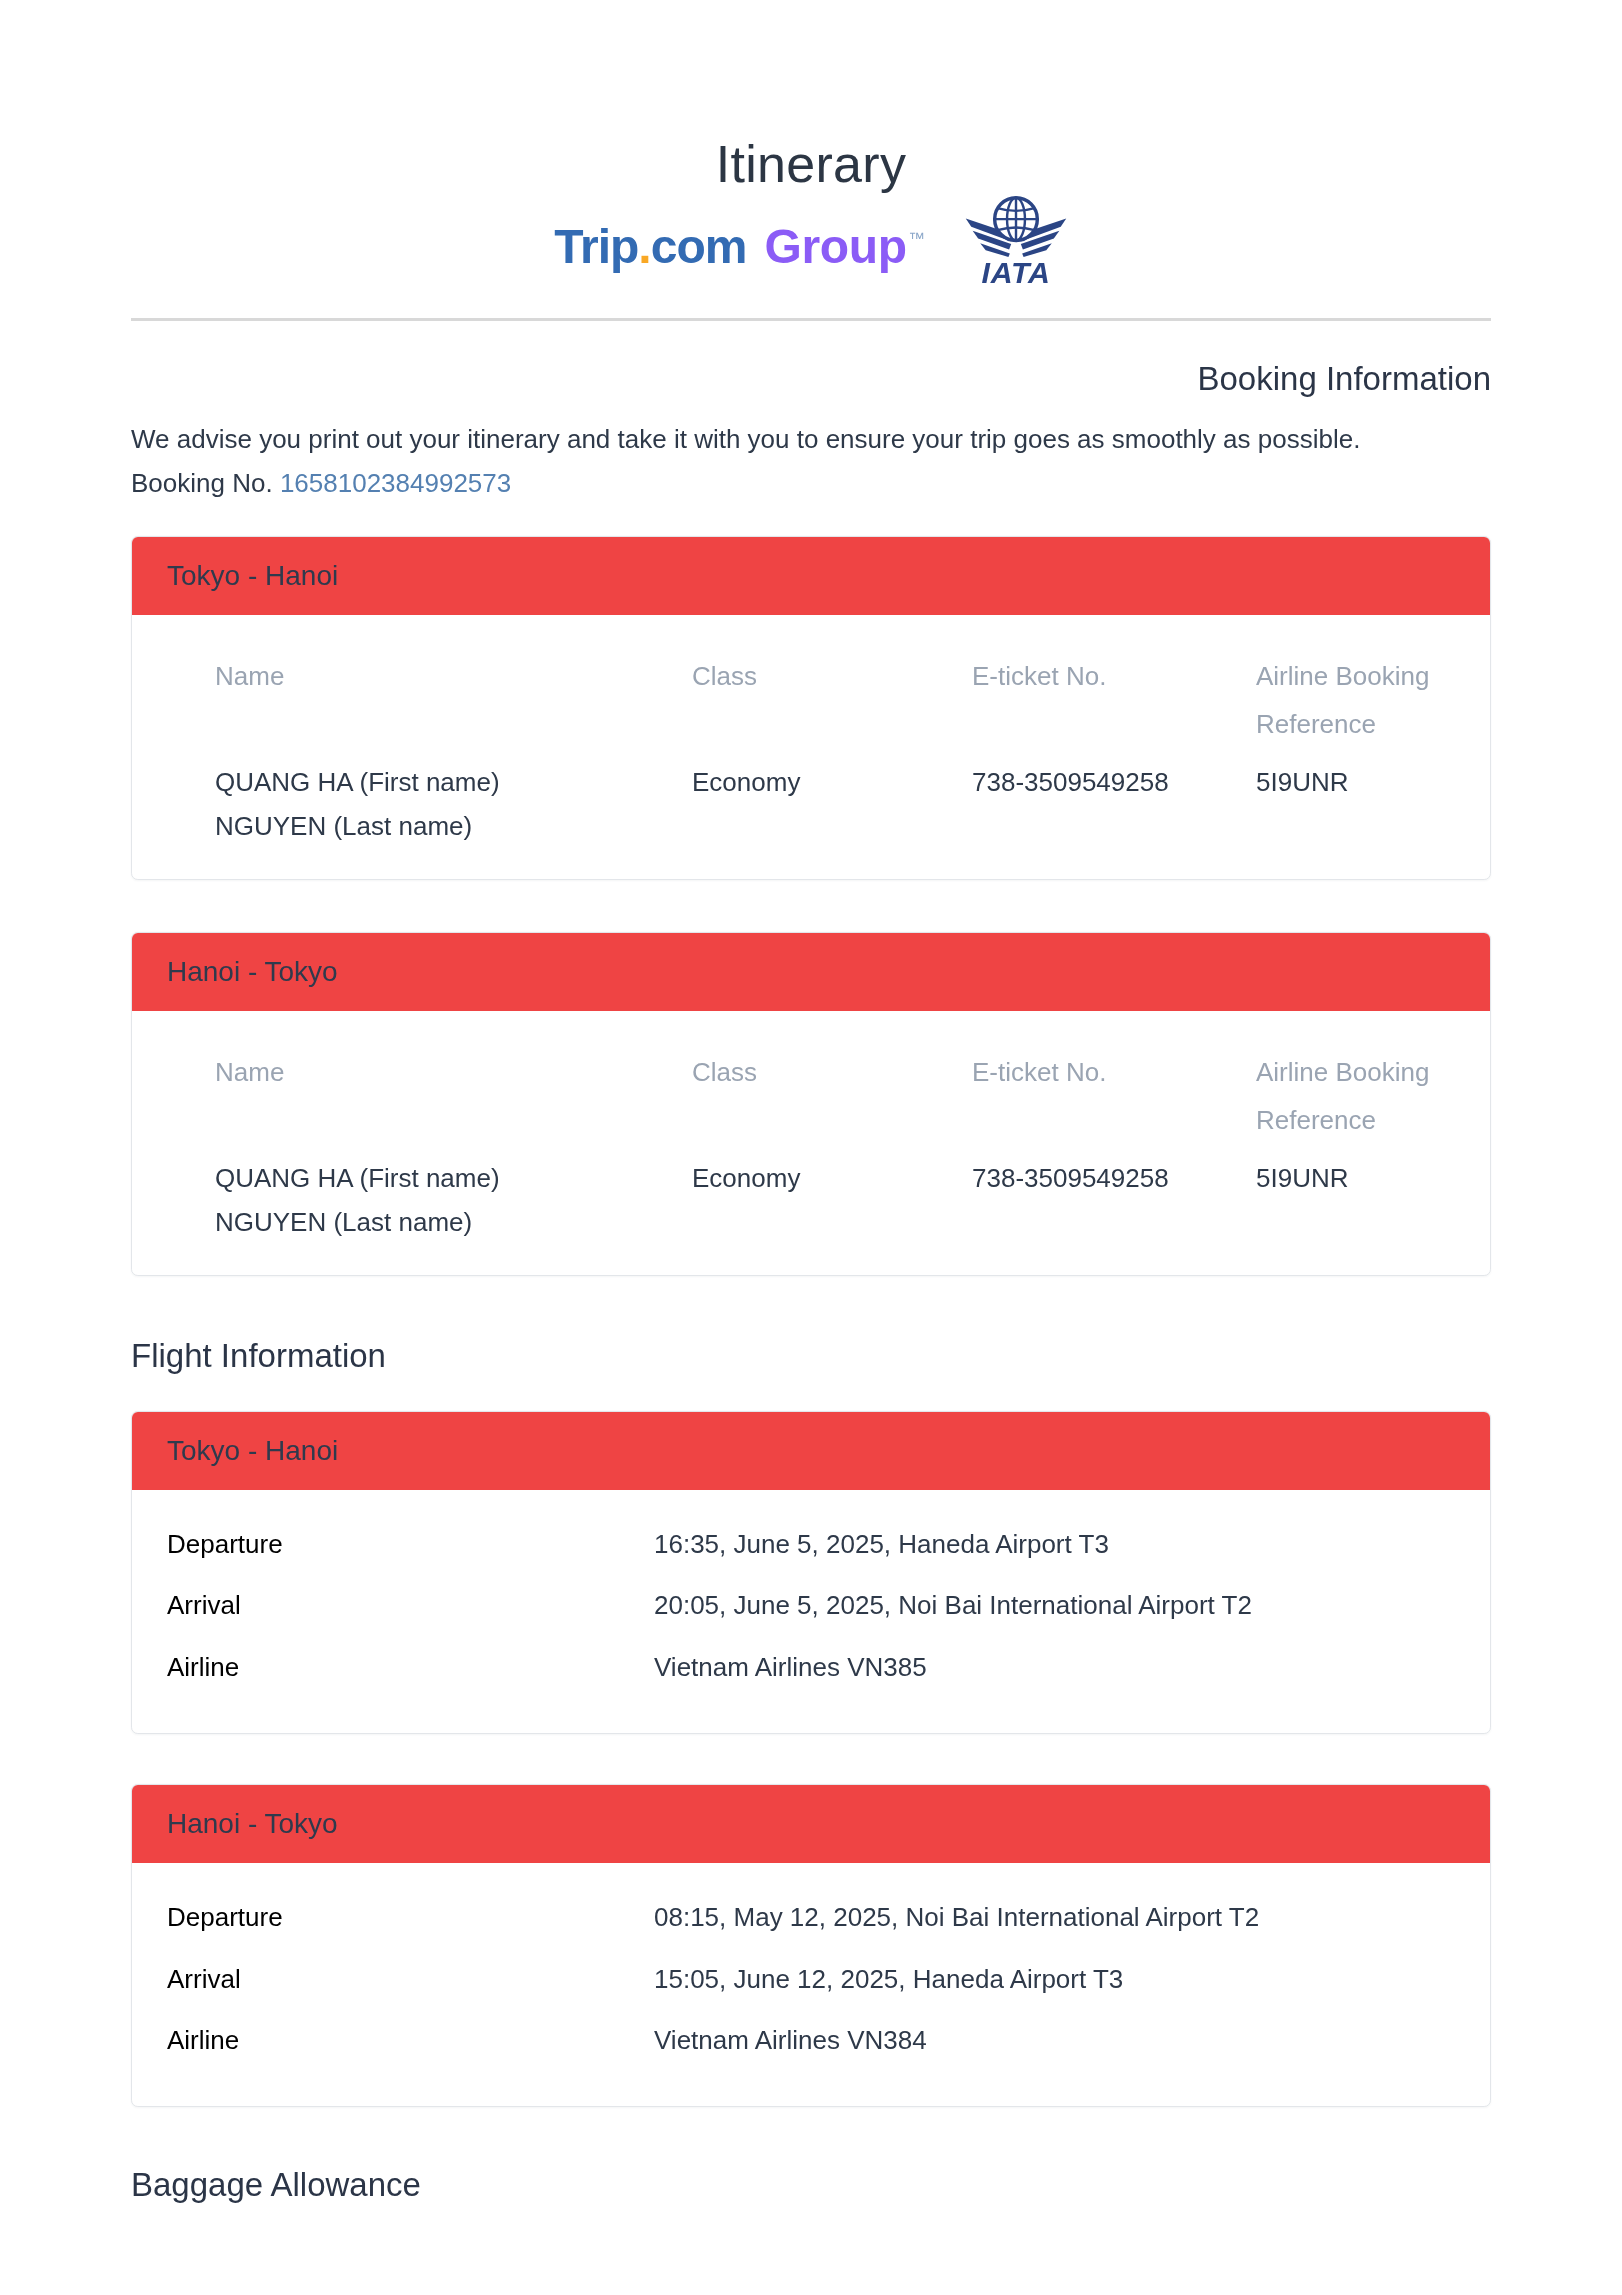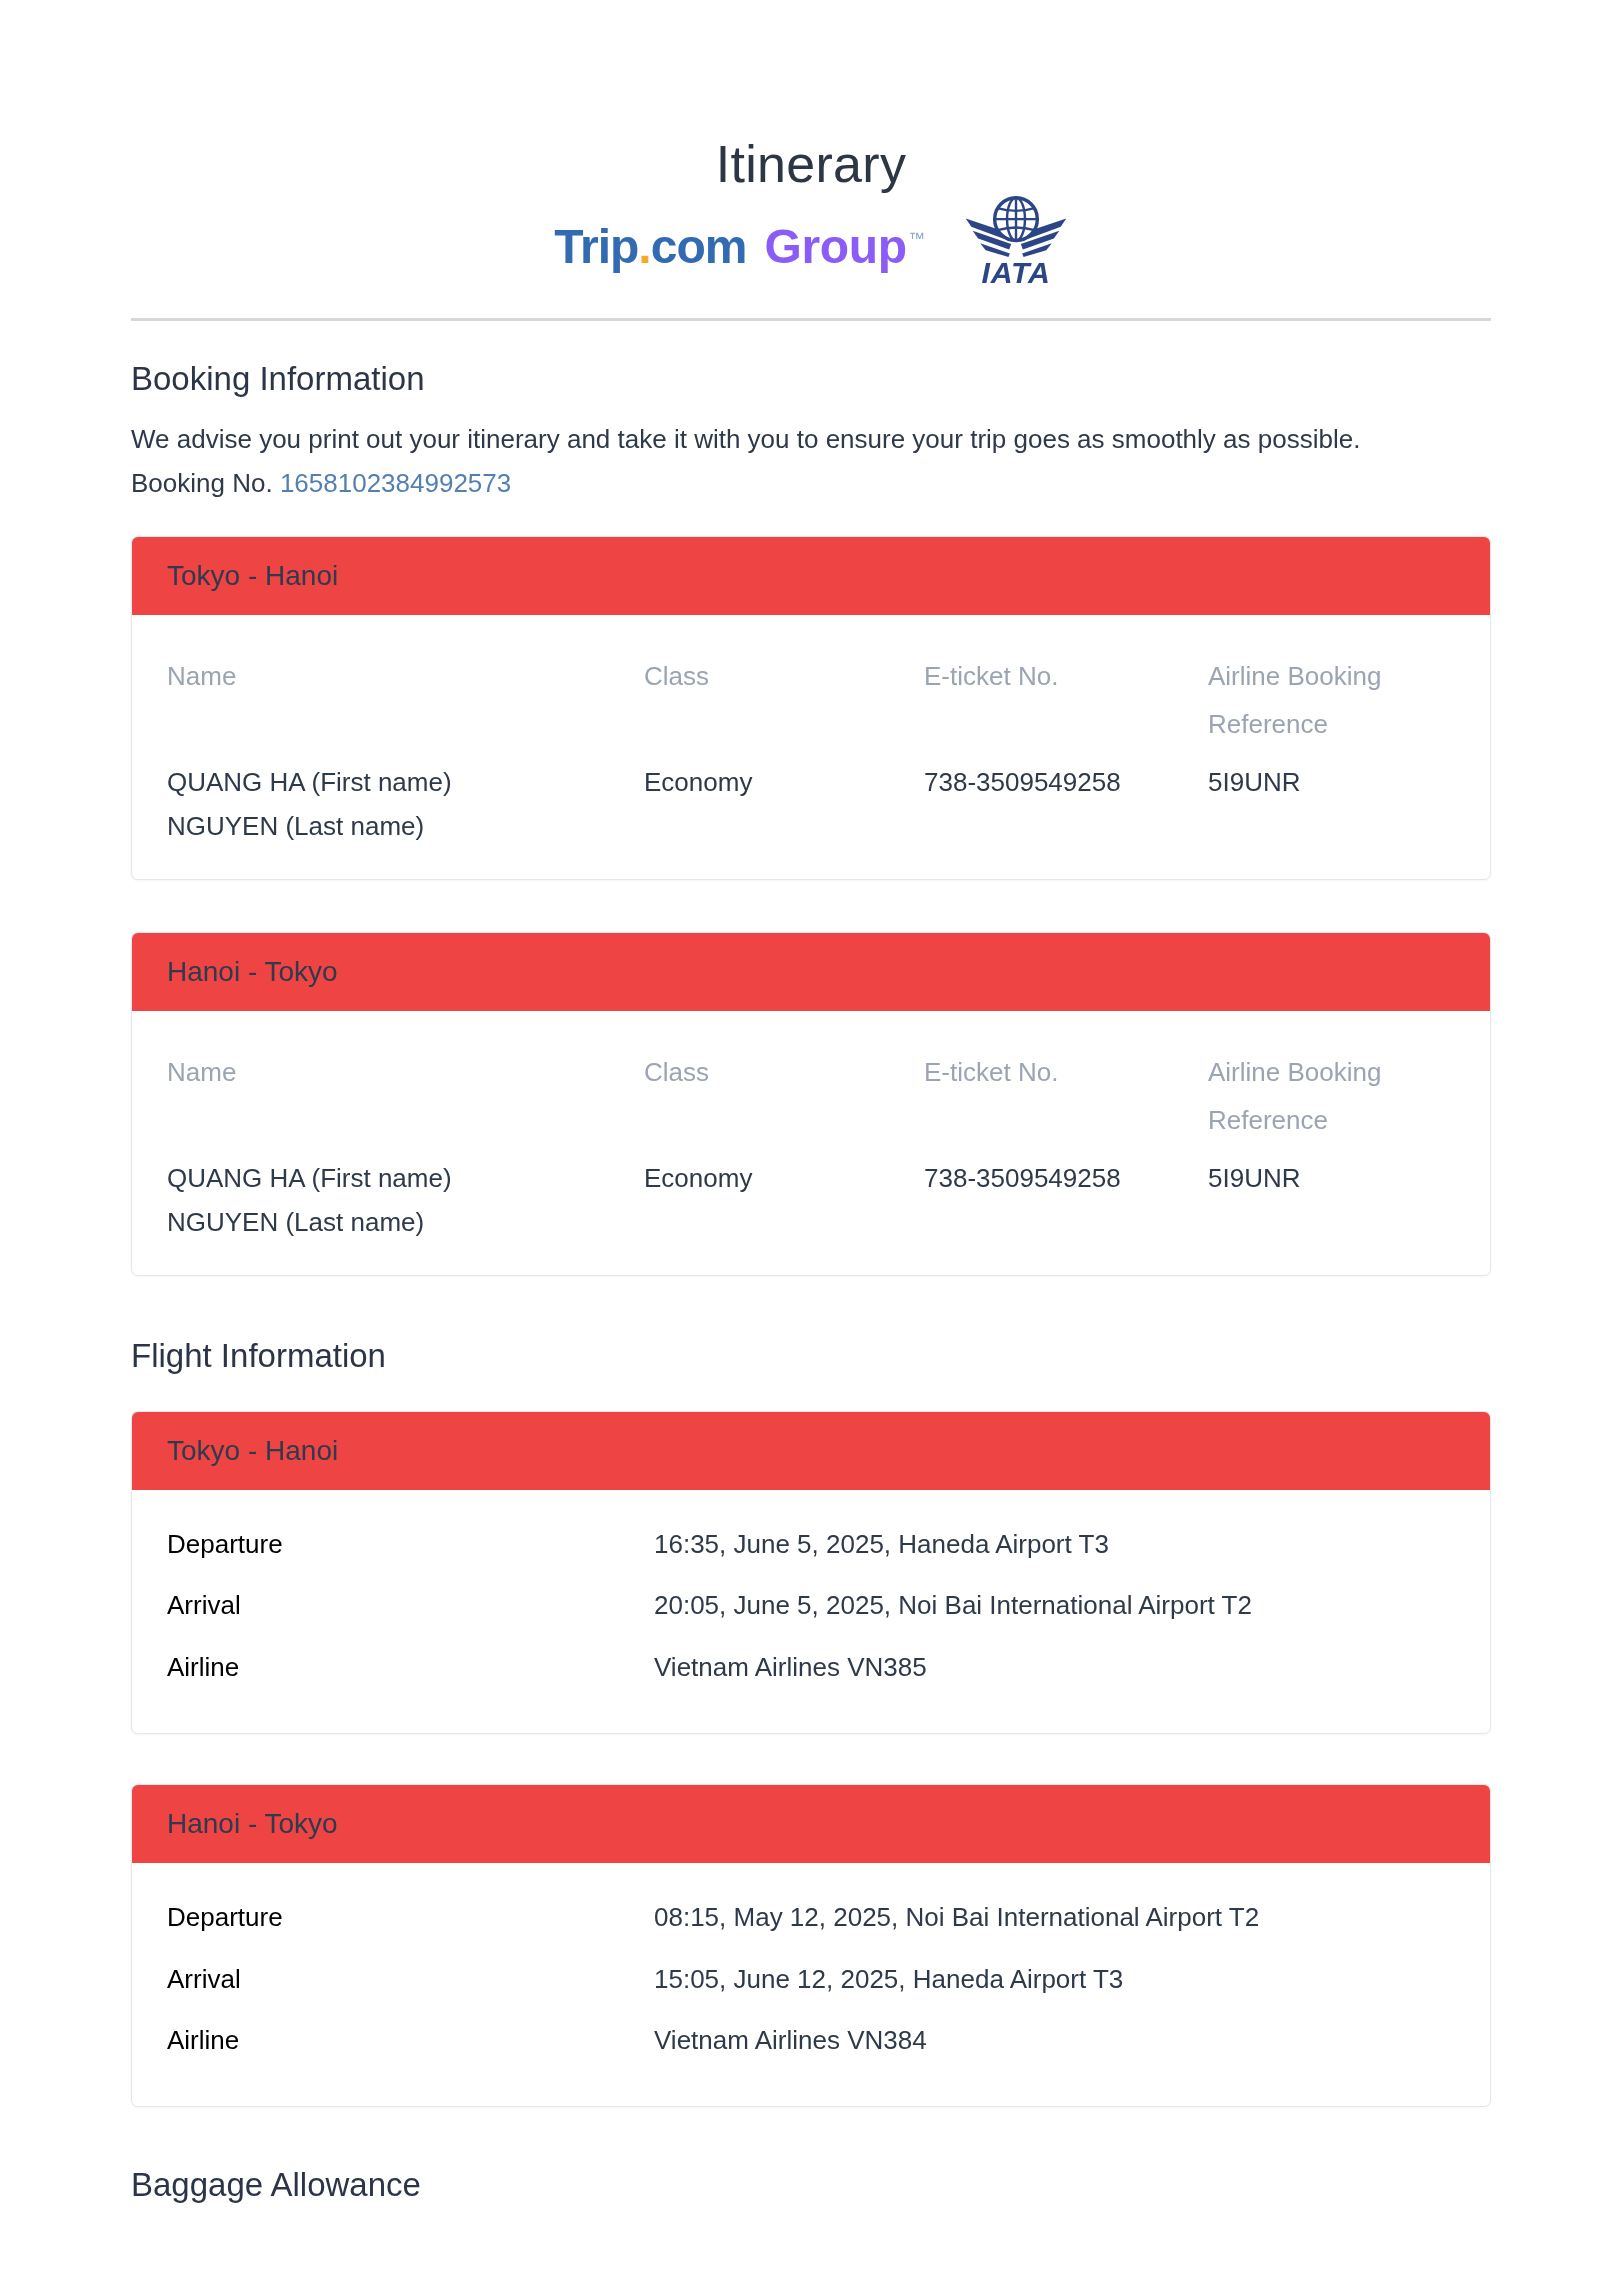--- a/index.html
+++ b/index.html
@@ -19,21 +19,21 @@
   .triplogo { font-size:48px; font-weight:700; color:#336bb3; letter-spacing:-1px; margin-top:11px; white-space:nowrap; }
   .triplogo .dot { color:#f9a825; }
   .triplogo .group { font-weight:700; color:#8b5cf6; margin-left:18px; letter-spacing:-0.3px; }
   .triplogo .tm { font-size:16.4px; color:#8ba7c9; vertical-align:19px; font-weight:400; margin-left:1.4px; }
   .iata { width:104px; height:95px; flex:0 0 auto; }
 
   hr.rule { border:none; height:2.7px; background:#d8d8d8; margin-top:30px; }
 
   
   h2.section-h { font-size:33px; font-weight:500; color:#2b3547; line-height:1.25; }
-  #booking-h2 { margin-top:37px; }
+  #booking-h2 { margin-top:37px;text-align:right; }
   #flight-h2  { margin-top:59px; }
   #baggage-h2 { margin-top:57px; }
 
   .advice { font-size:26px; line-height:1.7; color:#2e3949; margin-top:17.7px; }
   .booking-no-value { color:#5480b1; }
 
   
   .card {
     border:1.4px solid #e3e6ea; border-radius:6.8px; background:#ffffff;
     box-shadow:0 0.7px 2px rgba(40,50,70,0.05);
@@ -45,21 +45,21 @@
     padding:0 35px;
     font-size:28px; color:#2f3a4d;
   }
   .mt-card1 { margin-top:31px; }
   .mt-card2 { margin-top:52px; }
   .mt-fcard1 { margin-top:34px; }
   .mt-fcard2 { margin-top:50px; }
 
   
   .b-body { padding:38px 35px 31px; }
-  .b-head, .b-row { display:grid; grid-template-columns:477px 280px 284px 1fr; }
+  .b-head, .b-row { display:grid; grid-template-columns:477px 280px 284px 1fr;margin-left:48px; }
   .b-head { color:#9aa4b2; font-size:26px; line-height:1.84; }
   .b-head > div { padding-right:20.4px; }
   .b-row  { margin-top:11px; color:#2e3949; font-size:26px; line-height:1.7; }
 
   
   .f-body { padding:38px 35px 48px; }
   .f-row { display:grid; grid-template-columns:487px 1fr; font-size:26px; line-height:1.3; margin-bottom:28px; }
   .f-row:last-child { margin-bottom:0; }
   .f-label { color:#000000; }
   .f-value { color:#2e3949; }

